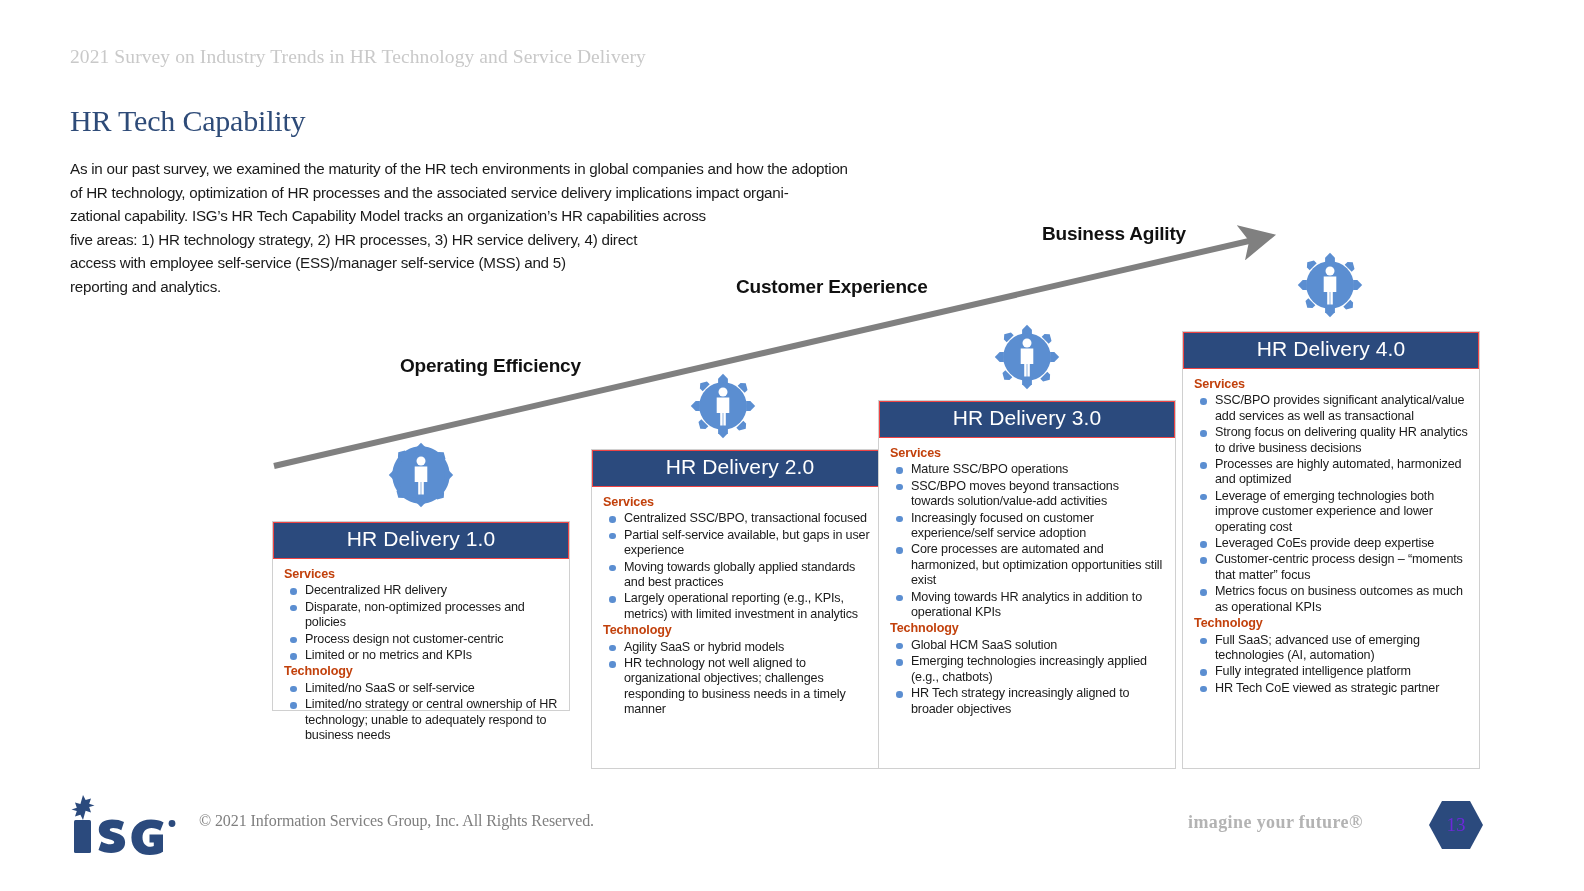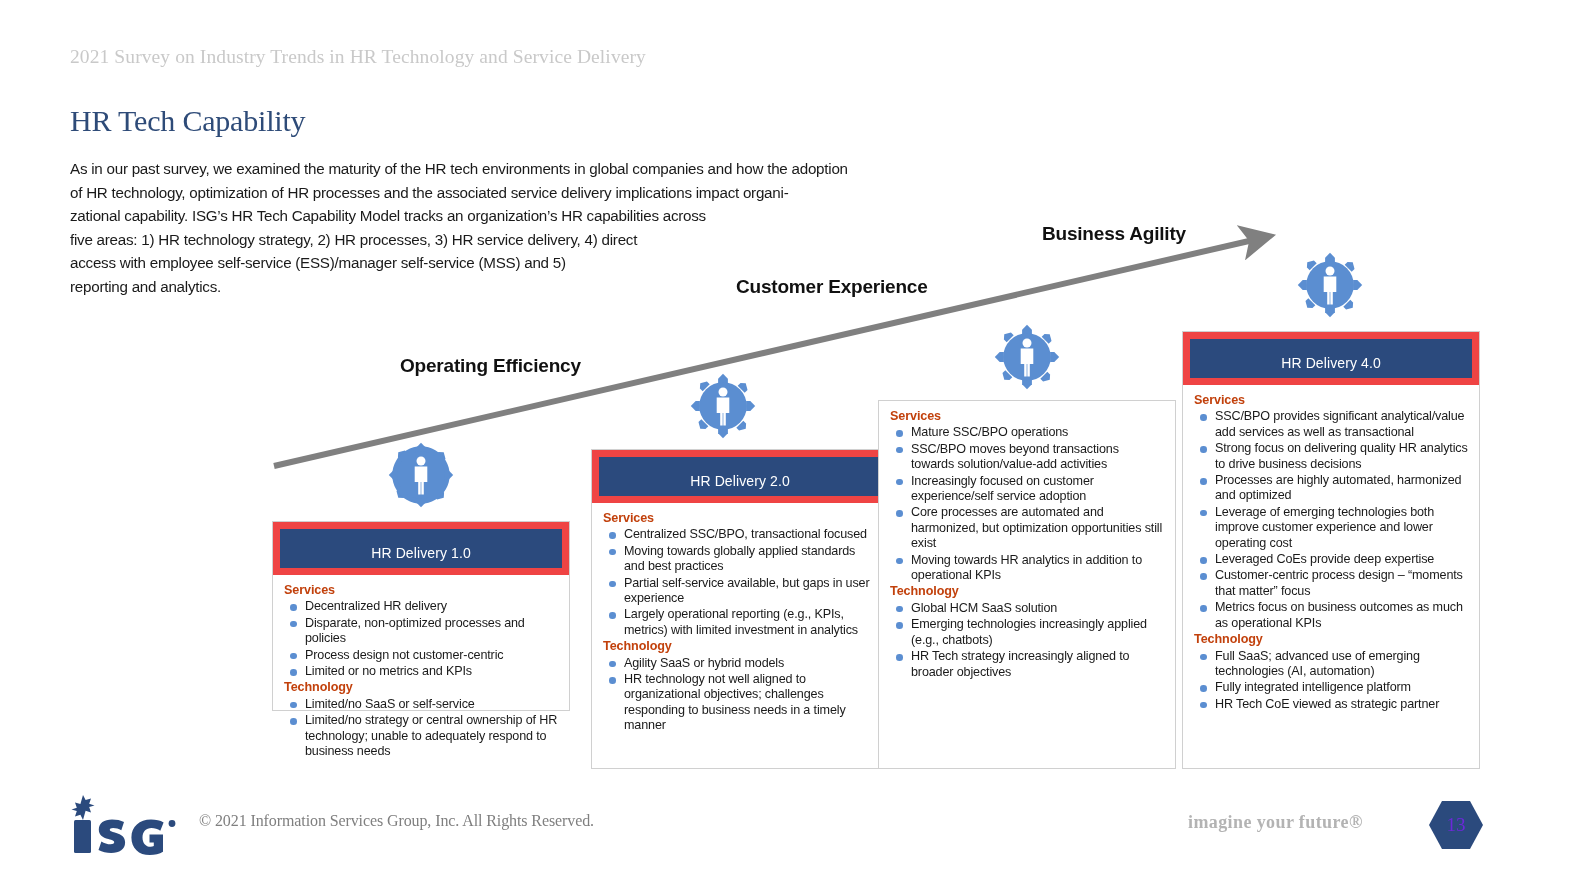--- a/index.html
+++ b/index.html
@@ -52,26 +52,26 @@
   .card {
     position:absolute;
     background:#ffffff;
     border:1px solid #d0d0d0;
     box-shadow:0 0 0 0 rgba(0,0,0,0);
   }
   .card-header {
     background:#2b4a7d;
     color:#ffffff;
     text-align:center;
-    font-size:14px;
+    font-size:21px;
     font-weight:400;
     letter-spacing:.1px;
-    padding:16px 0 7px 0;
+    padding:4px 0 7px 0;
     font-family:"Liberation Sans", sans-serif;
-    border:7px solid #ef4444;
+    border:1px solid #ef4444;
   }
   .card-body {
     padding:8px 10px 6px 11px;
     font-size:12.6px;
     line-height:15.4px;
     color:#1a1a1a;
     letter-spacing:-.15px;
   }
   .sec-title {
     font-weight:bold; font-size:12.6px; color:#c2410c;
@@ -234,33 +234,34 @@
       </ul>
     </div>
   </div>
 
   <div class="card" style="left:575px;top:449px;width:298px;height:320px;margin-left:16px;">
     <div class="card-header">HR Delivery 2.0</div>
     <div class="card-body">
       <div class="sec-title">Services</div>
       <ul class="bullets">
         <li>Centralized SSC/BPO, transactional focused</li>
+        <li>Partial self-service available, but gaps in user experience</li>
         <li>Moving towards globally applied standards and best practices</li>
-        <li>Partial self-service available, but gaps in user experience</li>
         <li>Largely operational reporting (e.g., KPIs, metrics) with limited investment in analytics</li>
       </ul>
       <div class="sec-title">Technology</div>
       <ul class="bullets">
         <li>Agility SaaS or hybrid models</li>
         <li>HR technology not well aligned to organizational objectives; challenges responding to business needs in a timely manner</li>
       </ul>
     </div>
   </div>
 
   <div class="card" style="left:878px;top:400px;width:298px;height:369px;">
+    <div class="card-header">HR Delivery 3.0</div>
     <div class="card-body">
       <div class="sec-title">Services</div>
       <ul class="bullets">
         <li>Mature SSC/BPO operations</li>
         <li>SSC/BPO moves beyond transactions towards solution/value-add activities</li>
         <li>Increasingly focused on customer experience/self service adoption</li>
         <li>Core processes are automated and harmonized, but optimization opportunities still exist</li>
         <li>Moving towards HR analytics in addition to operational KPIs</li>
       </ul>
       <div class="sec-title">Technology</div>

